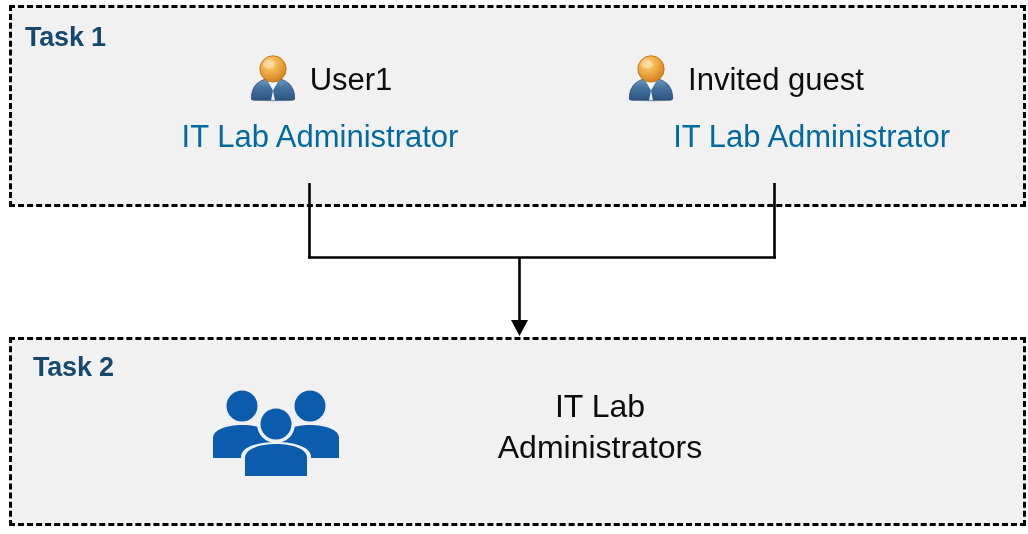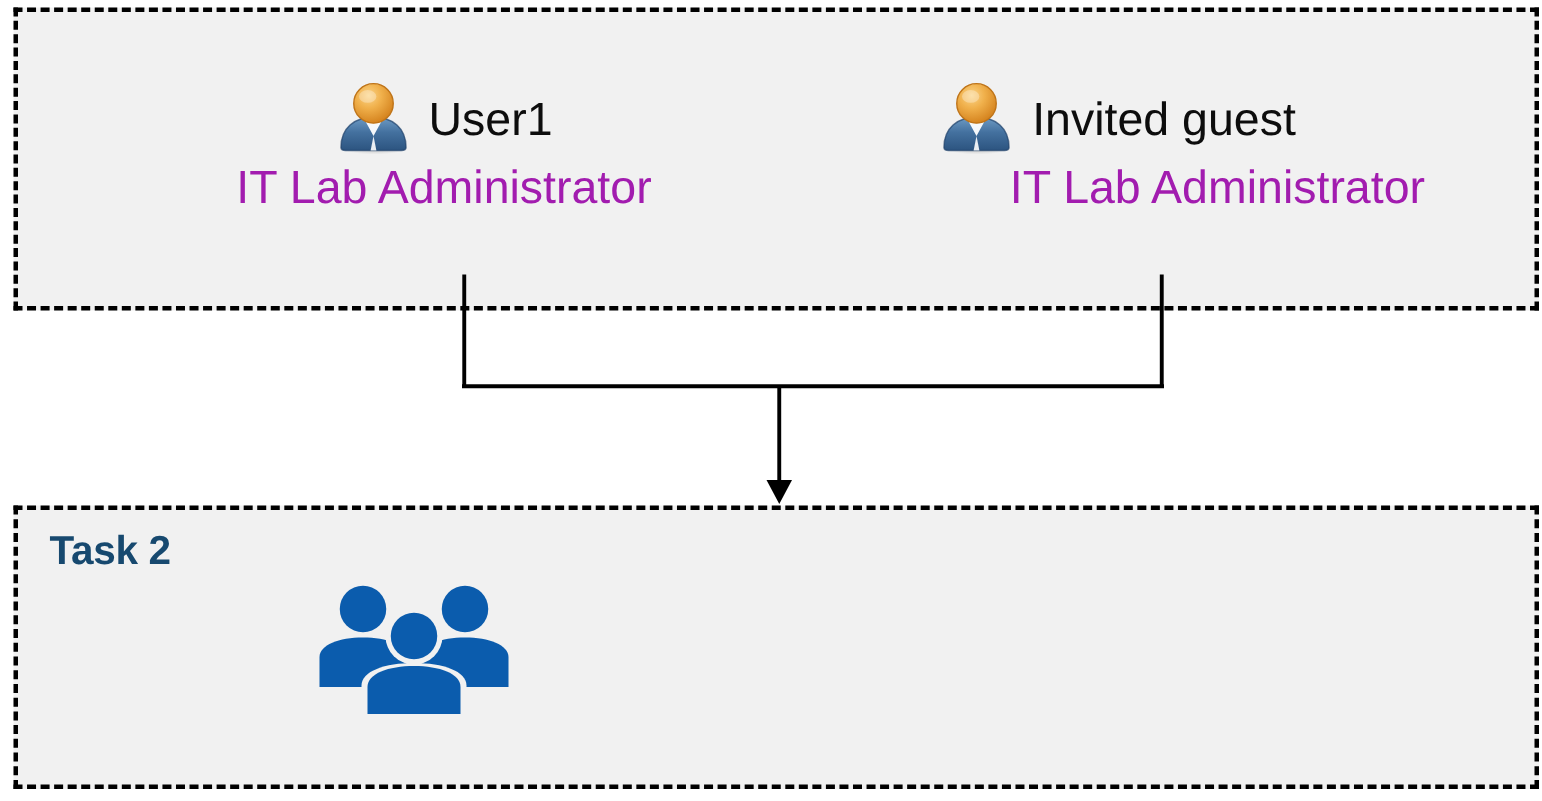--- a/index.html
+++ b/index.html
@@ -53,42 +53,42 @@
   }
   #task1-label { left: 25px; top: 22px; }
   #task2-label { left: 33px; top: 352px; }
 
   
   .user-entry {
     position: absolute;
     text-align: center;
     white-space: nowrap;
   }
-  #user1-entry  { left: 116px; top: 52px; width: 360px; }
+  #user1-entry  { left: 140px; top: 52px; width: 360px; }
   #guest-entry  { left: 540px; top: 52px; width: 410px; text-align: right; }
 
   .user-row {
     display: flex;
     align-items: center;
     justify-content: center;
     gap: 12px;
     height: 54px;
   }
   .user-name {
     font-size: 31px;
     color: #0d0d0d;
     font-family: "Liberation Sans", sans-serif;
     line-height: 1;
   }
   .user-role {
     font-size: 31px;
-    color: #a21caf;
+    color: #0369a1;
     font-family: "Liberation Sans", sans-serif;
     line-height: 1.1;
-    margin-top: 2px;
+    margin-top: 14px;
   }
 
   .user-icon { width: 50px; height: 48px; display: block; flex: 0 0 auto; }
 
   
   #group-icon-wrap {
     position: absolute;
     left: 211px;
     top: 386px;
     width: 130px;
@@ -118,20 +118,21 @@
     pointer-events: none;
   }
 </style>
 </head>
 <body>
 
 <div class="canvas">
 
   <div class="task-box" id="task1-box"></div>
 
+  <div class="task-label" id="task1-label">Task 1</div>
 
   <div class="user-entry" id="user1-entry">
     <div class="user-row">
       <svg class="user-icon" viewBox="0 0 64 62">
         <defs>
           <radialGradient id="headG1" cx="38%" cy="30%" r="72%">
             <stop offset="0%" stop-color="#FBD488"></stop>
             <stop offset="45%" stop-color="#F0B04B"></stop>
             <stop offset="100%" stop-color="#D4821D"></stop>
           </radialGradient>
@@ -216,14 +217,18 @@
       <circle cx="99" cy="20" r="15.5" fill="#0B5CAD"></circle>
       <path d="M70 72 L70 52 C70 44 83 39 99 39 C115 39 128 44 128 52 L128 72 Z" fill="#0B5CAD"></path>
 
       <circle cx="65" cy="38" r="19" fill="#F1F1F1"></circle>
       <circle cx="65" cy="38" r="15.5" fill="#0B5CAD"></circle>
       <path d="M30 90 L30 71 C30 61.5 45.5 56 65 56 C84.5 56 100 61.5 100 71 L100 90 Z" fill="#F1F1F1"></path>
       <path d="M34 90 L34 72 C34 63 48 58 65 58 C82 58 96 63 96 72 L96 90 Z" fill="#0B5CAD"></path>
     </svg>
   </div>
 
+  <div id="group-name">
+    <div>IT Lab</div>
+    <div>Administrators</div>
+  </div>
 
 </div>
 
 </body></html>

